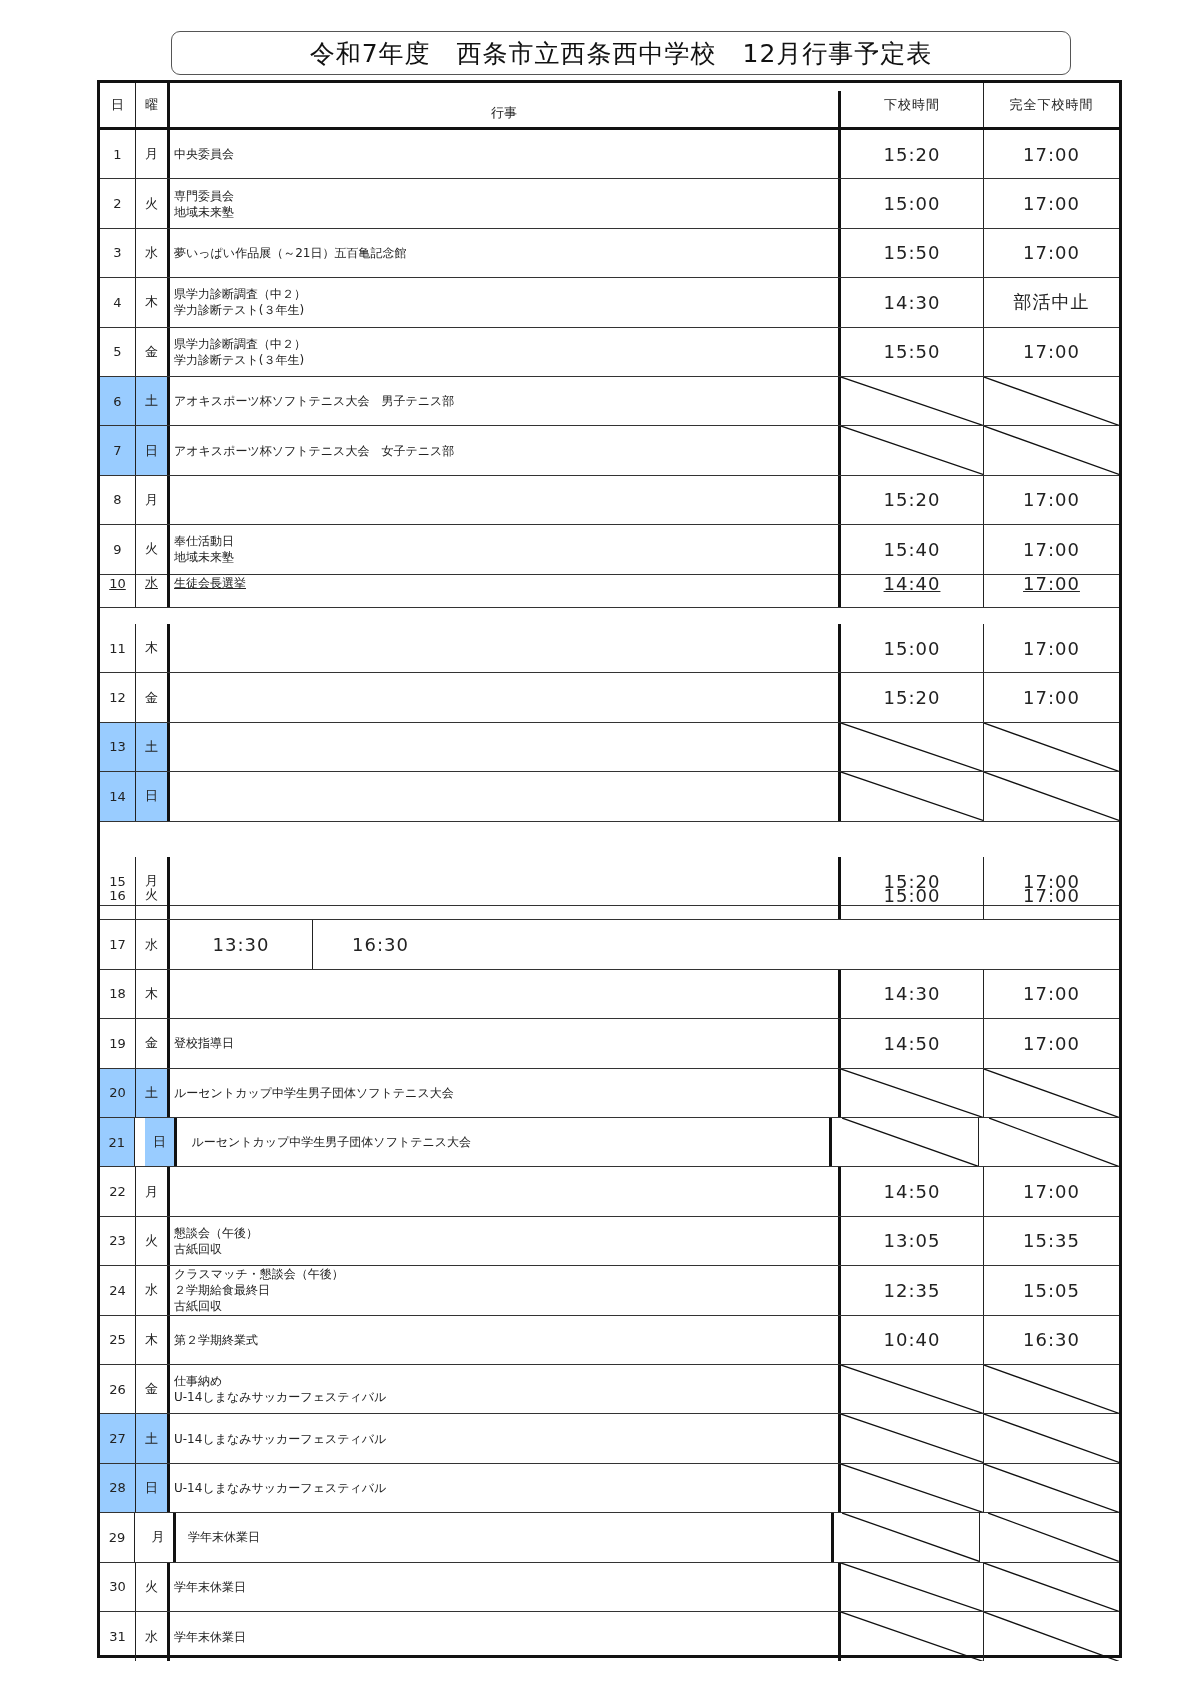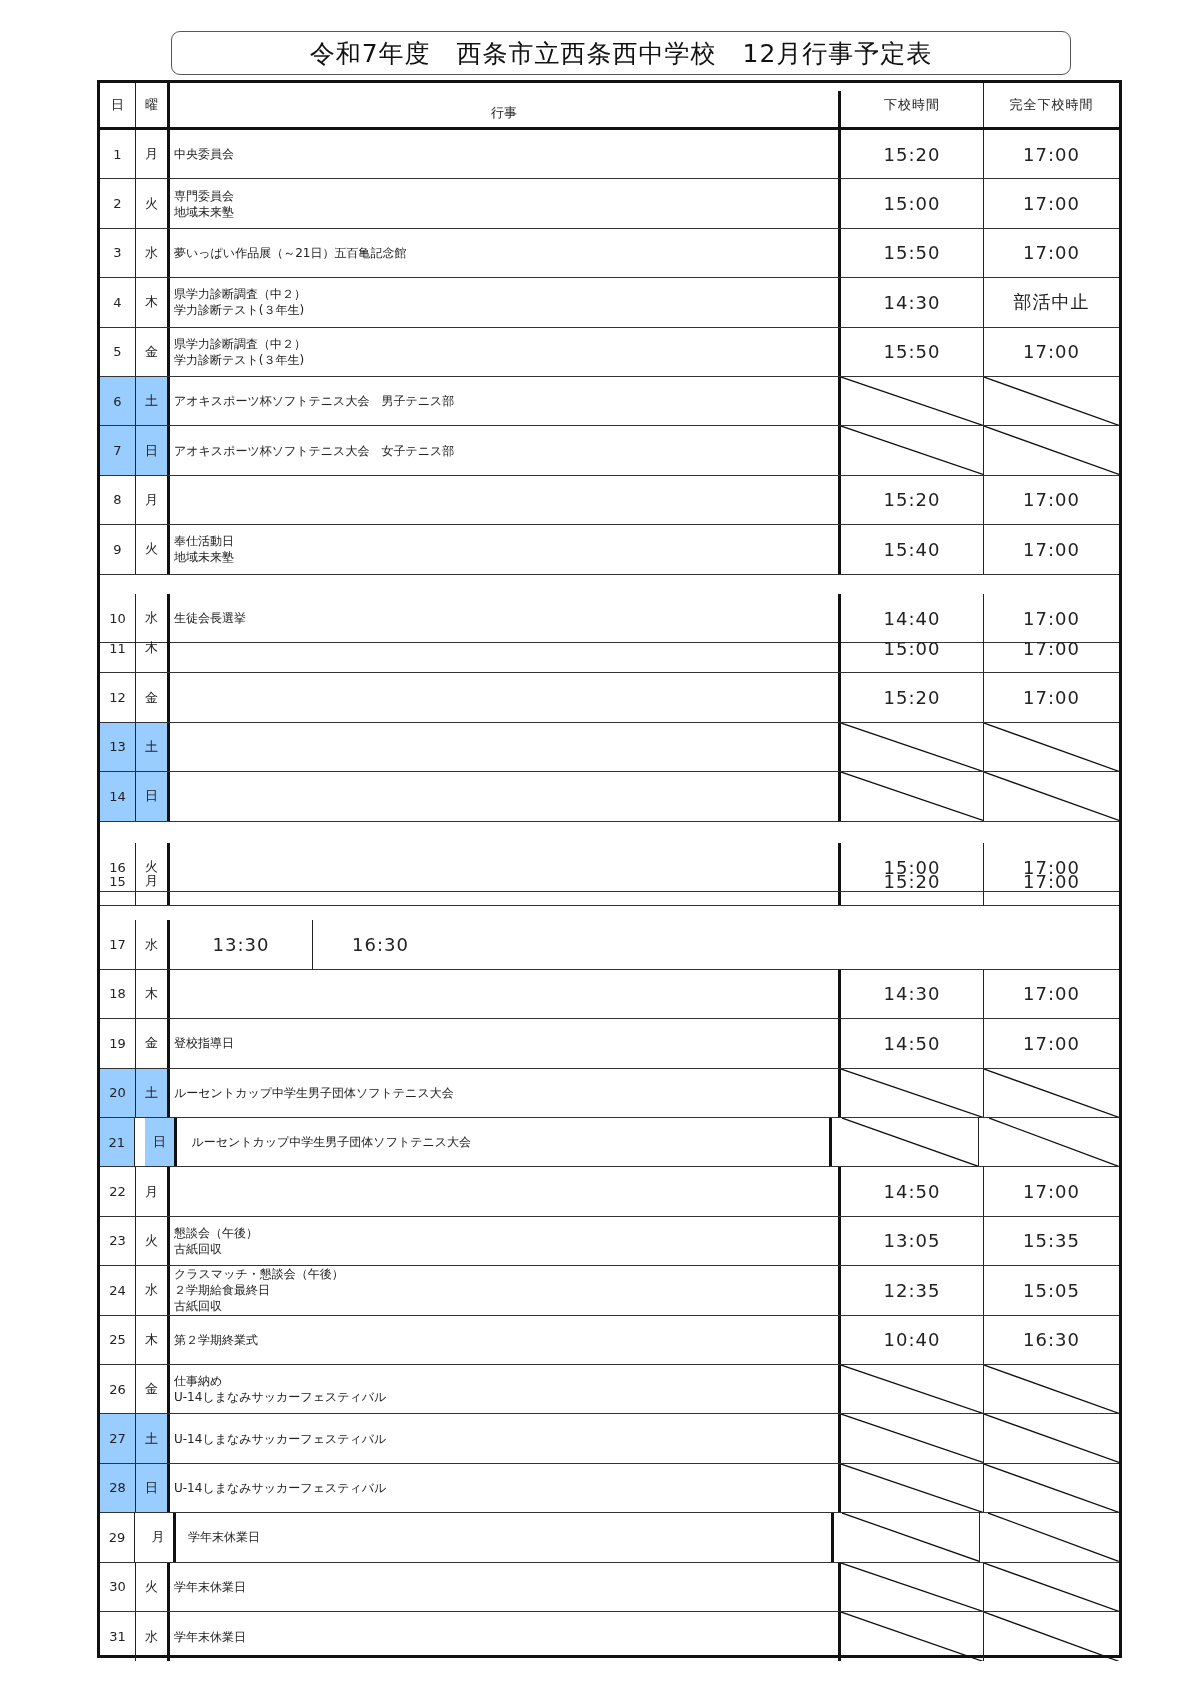--- a/index.html
+++ b/index.html
@@ -195,21 +195,21 @@
             <span>地域未来塾</span>
           </div>
         </div>
         <div class="cell c-dismiss">
           <span>15:40</span>
         </div>
         <div class="cell c-full">
           <span>17:00</span>
         </div>
       </div>
-      <div class="row" style="top: 511px; height: 49.4px;">
+      <div class="row" style="top: 476px; height: 49.4px; text-decoration: underline;">
         <div class="cell c-day">10</div>
         <div class="cell c-dow">水</div>
         <div class="cell c-event">
           <div class="lines">
             <span>生徒会長選挙</span>
           </div>
         </div>
         <div class="cell c-dismiss">
           <span>14:40</span>
         </div>
@@ -291,21 +291,21 @@
         <div class="cell c-event">
           <div class="lines"></div>
         </div>
         <div class="cell c-dismiss">
           <span>15:20</span>
         </div>
         <div class="cell c-full">
           <span>17:00</span>
         </div>
       </div>
-      <div class="row" style="top: 760px; height: 49.4px;">
+      <div class="row" style="top: 788px; height: 49.4px;">
         <div class="cell c-day">16</div>
         <div class="cell c-dow">火</div>
         <div class="cell c-event">
           <div class="lines"></div>
         </div>
         <div class="cell c-dismiss">
           <span>15:00</span>
         </div>
         <div class="cell c-full">
           <span>17:00</span>

